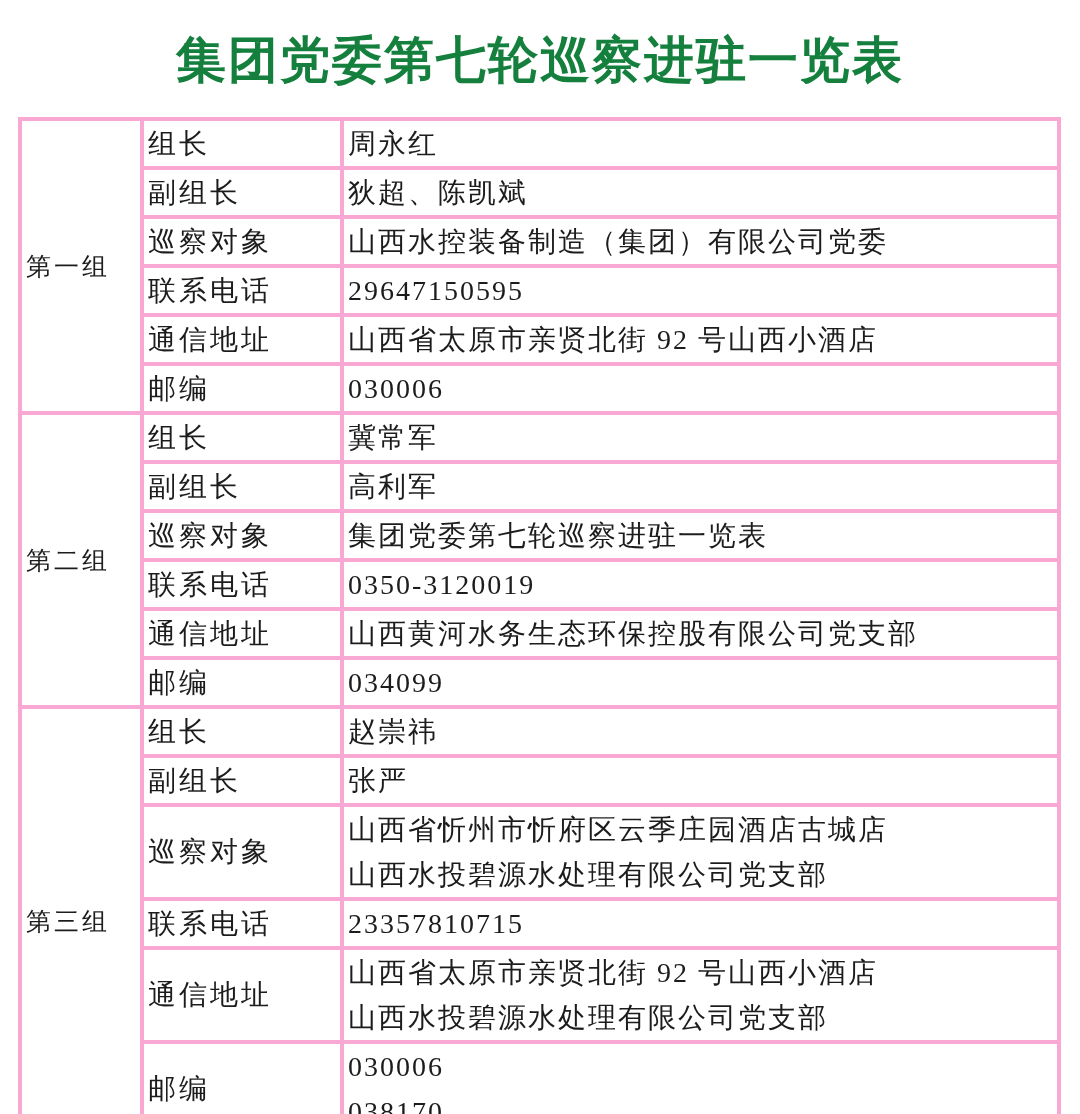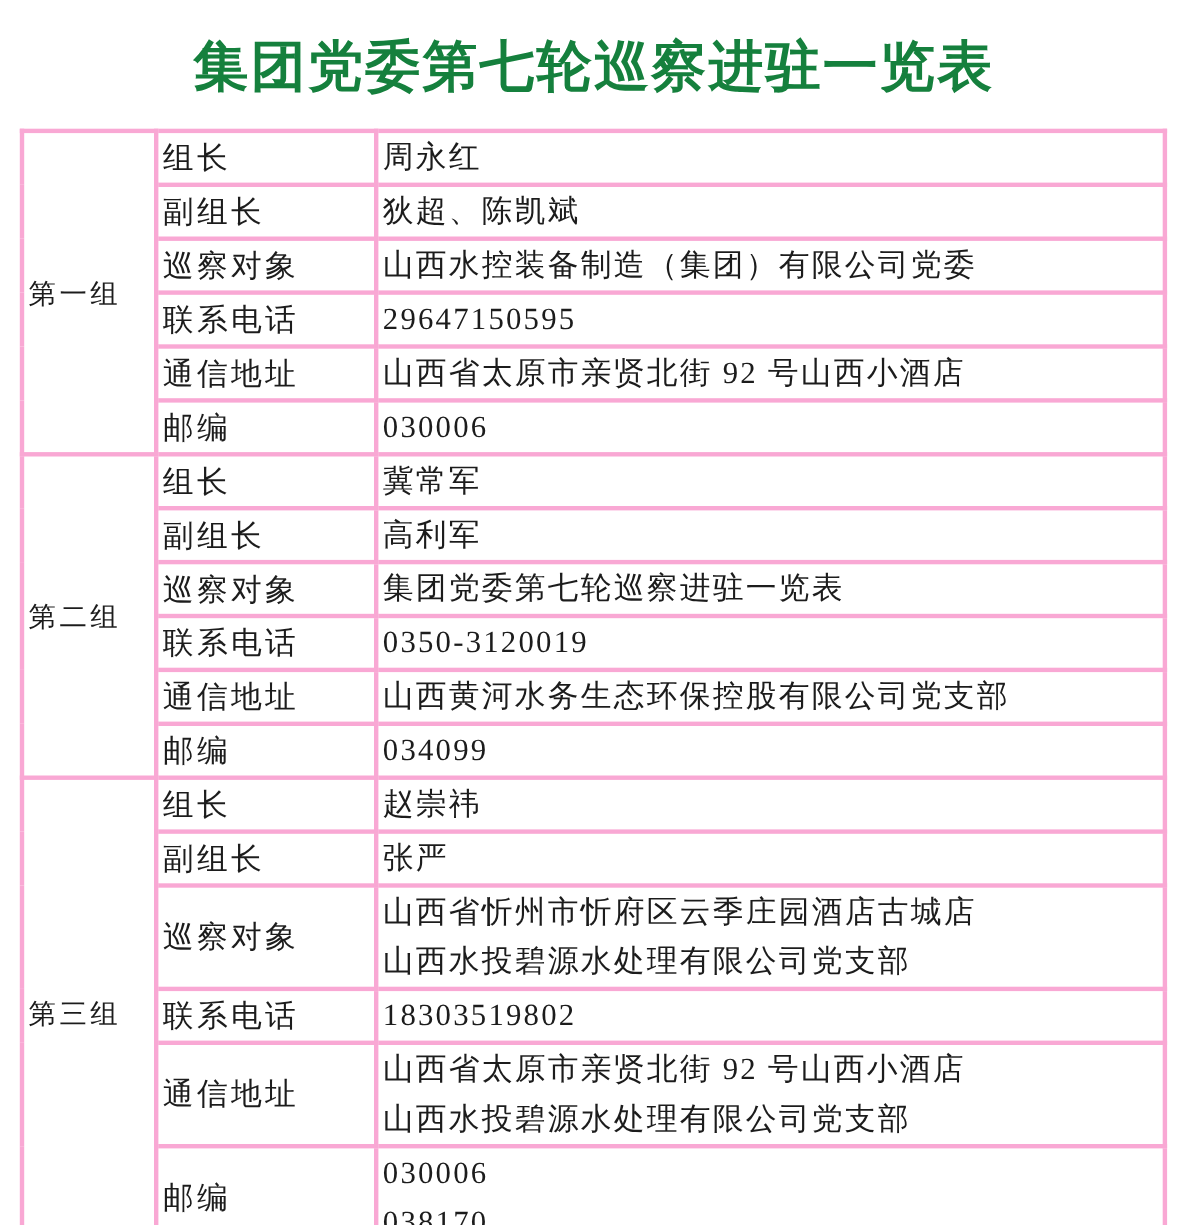--- a/index.html
+++ b/index.html
@@ -162,21 +162,21 @@
     <tr class="r-double">
       <td class="label-cell">巡察对象</td>
       <td class="value-cell">
         <div>山西省忻州市忻府区云季庄园酒店古城店</div>
         <div>山西水投碧源水处理有限公司党支部</div>
       </td>
     </tr>
     <tr class="r-single">
       <td class="label-cell">联系电话</td>
       <td class="value-cell">
-          <div>18303519802</div>
+          <div>23357810715</div>
         </td>
     </tr>
     <tr class="r-double">
       <td class="label-cell">通信地址</td>
       <td class="value-cell">
         <div>山西省太原市亲贤北街 92 号山西小酒店</div>
         <div>山西水投碧源水处理有限公司党支部</div>
       </td>
     </tr>
     <tr class="r-double">

